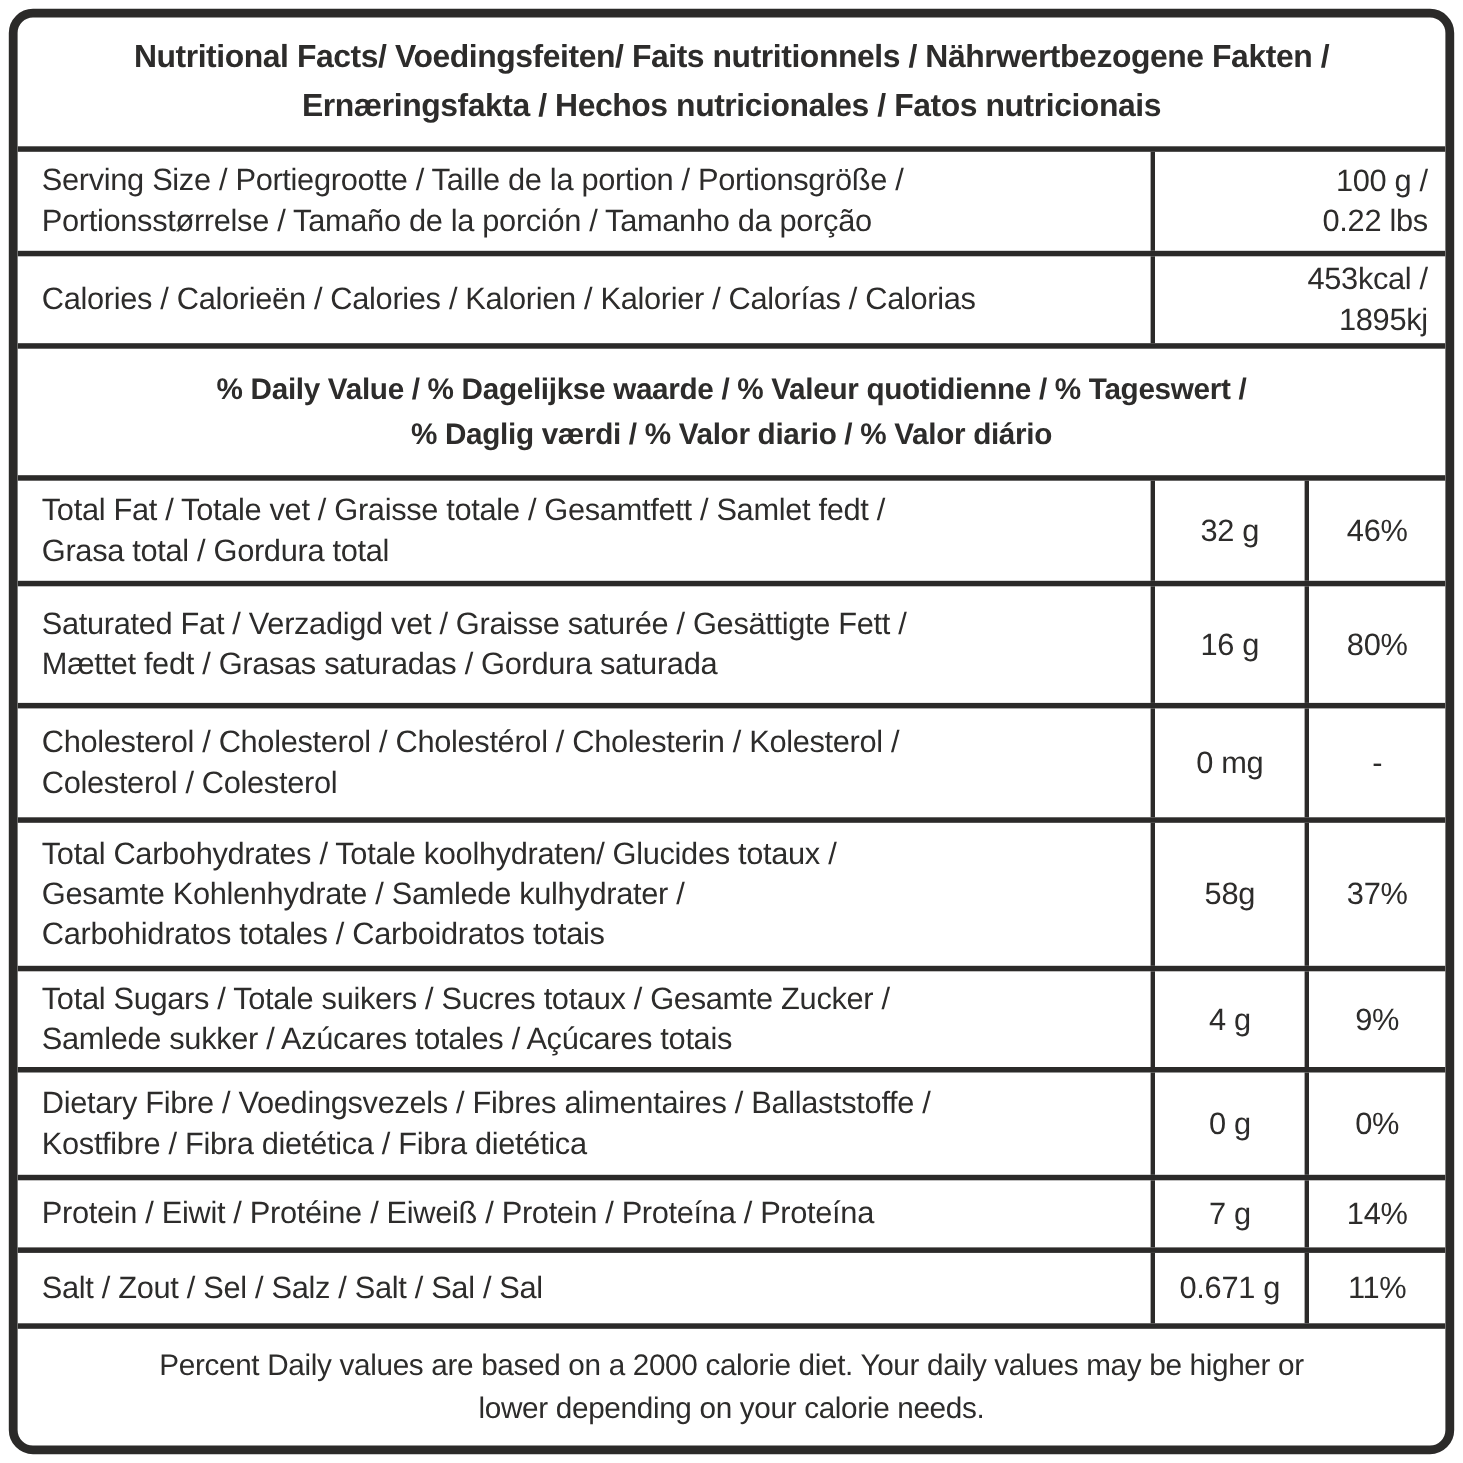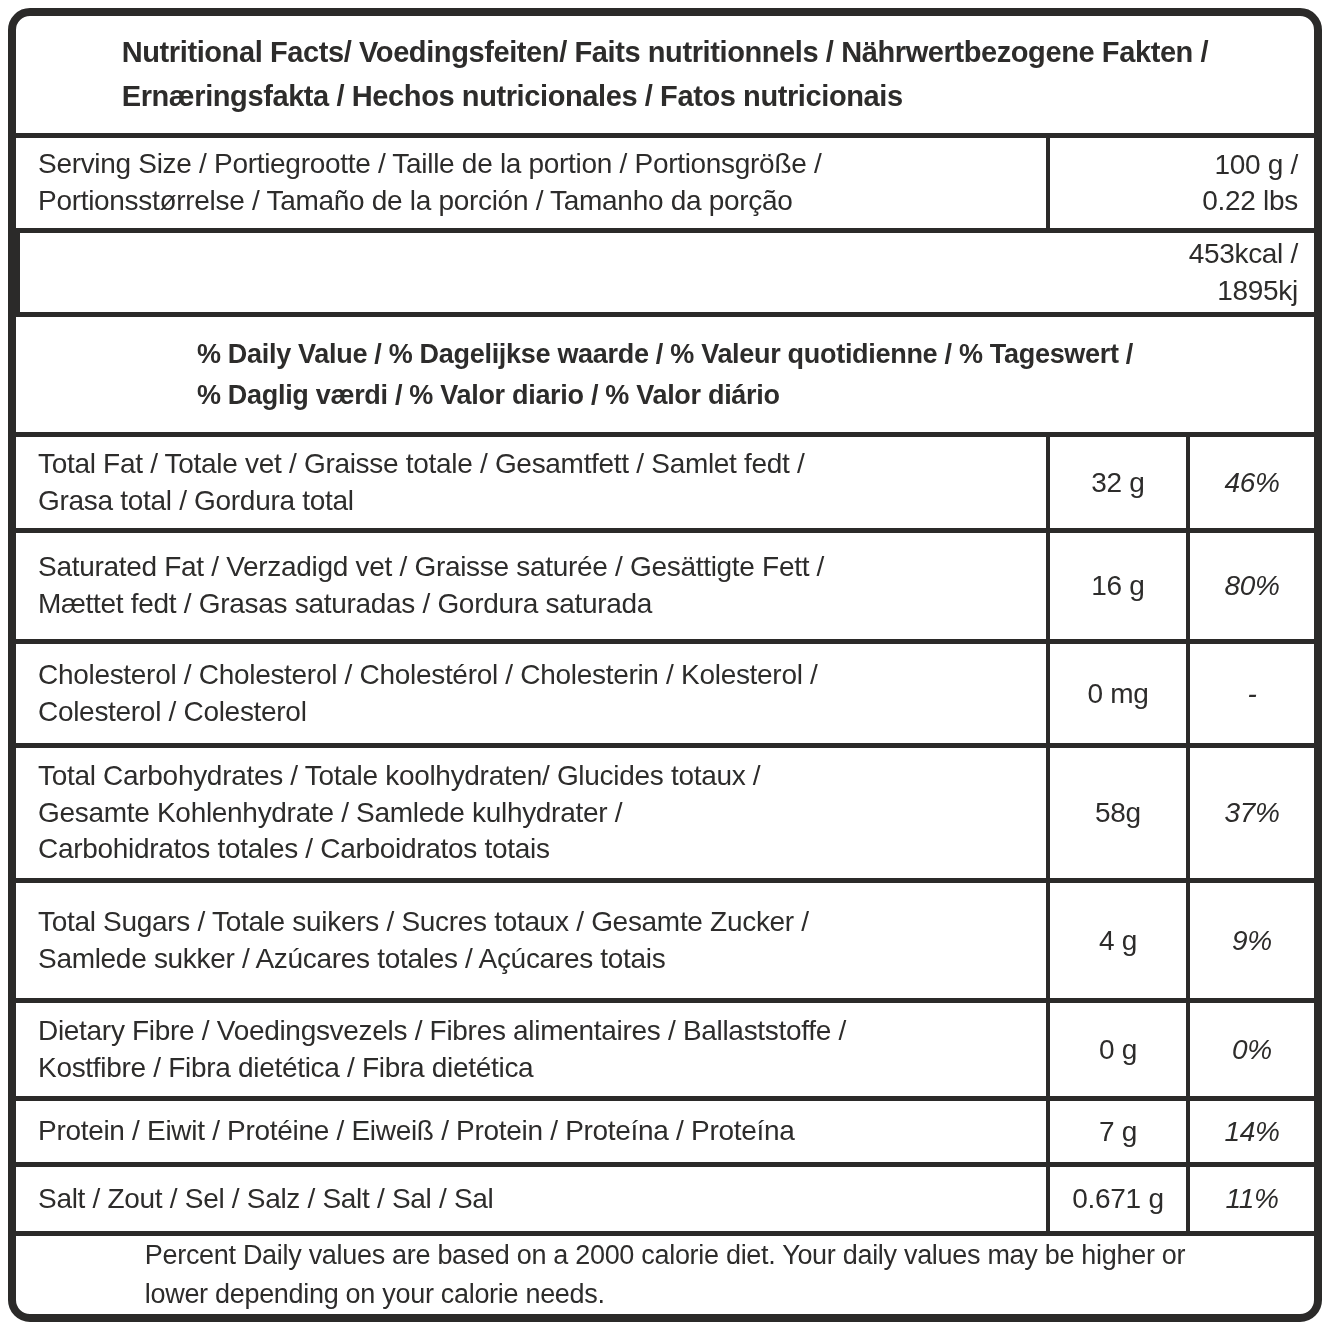--- a/index.html
+++ b/index.html
@@ -15,41 +15,41 @@
   }
   .row{display:flex;box-sizing:border-box;border-top:5px solid #2b2a29;flex:0 0 auto;}
   .row.first{border-top:none;}
   .c{box-sizing:border-box;display:flex;align-items:center;}
   .t{white-space:pre-line;letter-spacing:-0.3px;}
   
   .lab{width:1030px;padding:4px 14px 4px 22px;font-size:28px;line-height:1.32;}
   
   .amt{width:140px;border-left:4px solid #2b2a29;justify-content:center;font-size:28px;}
   .amt .t,.pct .t{text-align:center;}
-  .pct{flex:1;border-left:4px solid #2b2a29;justify-content:center;font-size:28px;font-style:italic;}
+  .pct{flex:1;border-left:4px solid #2b2a29;justify-content:center;font-size:28px;}
   
   .wideval{flex:1;border-left:4px solid #2b2a29;justify-content:flex-end;padding-right:16px;font-size:28px;line-height:1.3;}
   .wideval .t{text-align:right;}
   
   .full{flex:1 1 auto;justify-content:center;padding:0 22px;}
-  .full .t{text-align:left;}
+  .full .t{text-align:center;}
   .hdr .full{font-weight:bold;font-size:29px;line-height:1.5;}
   .hdr .full .t{letter-spacing:-0.4px;}
   .dv .full{font-weight:bold;font-size:27px;line-height:1.5;}
   .ft .full{font-size:27px;line-height:1.45;}
   
   .h-title{height:117px}
   .h-serving{height:95px}
   .h-cal{height:84px}
   .h-dv{height:120px}
   .h-fat{height:96px}
   .h-sat{height:111px}
   .h-chol{height:104px}
   .h-carb{height:135px}
-  .h-sug{height:120px}
+  .h-sug{height:92px}
   .h-fib{height:98px}
   .h-pro{height:66px}
   .h-salt{height:69px}
   .h-foot{flex:1 1 auto;}
 </style>
 </head>
 <body>
 
 <div class="box">
 
@@ -65,20 +65,23 @@
       <span class="t">Serving Size / Portiegrootte / Taille de la portion / Portionsgröße /
 Portionsstørrelse / Tamaño de la porción / Tamanho da porção</span>
     </div>
     <div class="c wideval">
       <span class="t">100 g /
 0.22 lbs</span>
     </div>
   </div>
 
   <div class="row h-cal">
+    <div class="c lab">
+      <span class="t">Calories / Calorieën / Calories / Kalorien / Kalorier / Calorías / Calorias</span>
+    </div>
     <div class="c wideval">
       <span class="t">453kcal /
 1895kj</span>
     </div>
   </div>
 
   <div class="row dv h-dv">
     <div class="c full">
       <span class="t">% Daily Value / % Dagelijkse waarde / % Valeur quotidienne / % Tageswert /
 % Daglig værdi / % Valor diario / % Valor diário</span>

